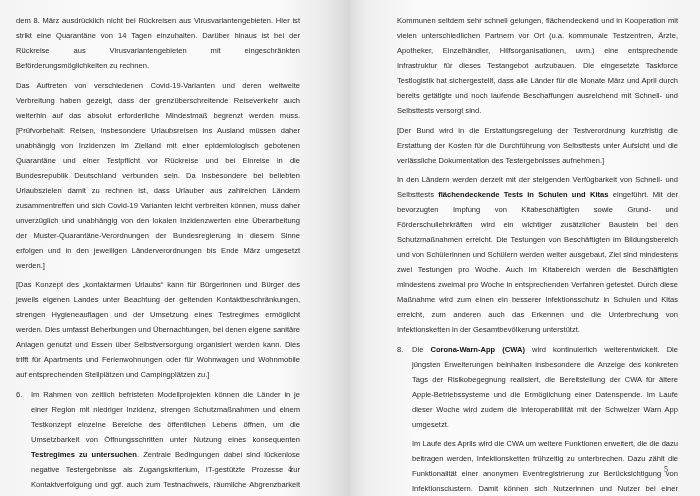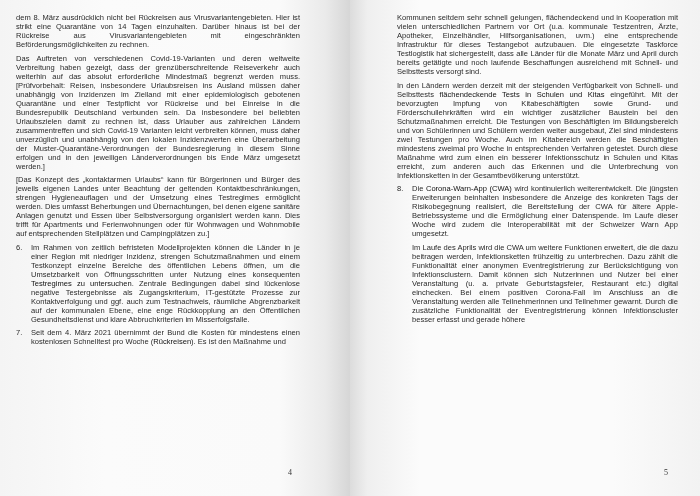--- a/index.html
+++ b/index.html
@@ -11,35 +11,35 @@
   .spread {
     position:relative; width:700px; height:496px;
     display:flex;
   }
   .page {
     position:relative;
     width:350px; height:496px;
     box-sizing:border-box;
     color:#2a2a2a;
     font-size:7.55px;
-    line-height:9px;
+    line-height:15px;
   }
   .page.left {
     background:linear-gradient(to right, #f4f4f4 0%, #fbfbfb 30%, #fafafa 80%, #eaeaea 93%, #d6d6d6 100%);
     padding:13px 50px 0 16px;
   }
   .page.right {
     background:linear-gradient(to right, #dcdcdc 0%, #efefef 5%, #fbfbfb 20%, #fbfbfb 75%, #f2f2f2 100%);
     padding:13px 22px 16px 47px;
   }
   p { margin:0 0 4.5px 0; text-align:justify; }
   .list-item { position:relative; padding-left:15px; }
   .list-num { position:absolute; left:0; top:0; }
   .list-item p { margin:0 0 4.5px 0; }
-  b { font-weight:normal; color:#111; }
+  b { font-weight:bold; color:#111; }
   .page-num {
     position:absolute; bottom:19px;
     font-family:"Liberation Serif", serif;
     font-size:8px; color:#333;
   }
   .left .page-num { right:58px; }
   .right .page-num { right:32px; }
 </style>
 </head>
 <body>
@@ -59,20 +59,21 @@
     <div class="list-item">
       <span class="list-num">7.</span>
       <p><span>Seit dem 4. März 2021 übernimmt der Bund die Kosten für mindestens einen kostenlosen Schnelltest pro Woche (</span><b>Rückreisen</b><span>). Es ist den Maßnahme und</span></p>
     </div>
 
     <div class="page-num">4</div>
   </div>
 
   <div class="page right">
     <p>Kommunen seitdem sehr schnell gelungen, flächendeckend und in Kooperation mit vielen unterschiedlichen Partnern vor Ort (u.a. kommunale Testzentren, Ärzte, Apotheker, Einzelhändler, Hilfsorganisationen, uvm.) eine entsprechende Infrastruktur für dieses Testangebot aufzubauen. Die eingesetzte Taskforce Testlogistik hat sichergestellt, dass alle Länder für die Monate März und April durch bereits getätigte und noch laufende Beschaffungen ausreichend mit Schnell- und Selbsttests versorgt sind.</p>
+    <p>[Der Bund wird in die Erstattungsregelung der Testverordnung kurzfristig die Erstattung der Kosten für die Durchführung von Selbsttests unter Aufsicht und die verlässliche Dokumentation des Testergebnisses aufnehmen.]</p>
     <p><span>In den Ländern werden derzeit mit der steigenden Verfügbarkeit von Schnell- und Selbsttests </span><b>flächendeckende Tests in Schulen und Kitas</b><span> eingeführt. Mit der bevorzugten Impfung von Kitabeschäftigten sowie Grund- und Förderschullehrkräften wird ein wichtiger zusätzlicher Baustein bei den Schutzmaßnahmen erreicht. Die Testungen von Beschäftigten im Bildungsbereich und von Schülerinnen und Schülern werden weiter ausgebaut, Ziel sind mindestens zwei Testungen pro Woche. Auch im Kitabereich werden die Beschäftigten mindestens zweimal pro Woche in entsprechenden Verfahren getestet. Durch diese Maßnahme wird zum einen ein besserer Infektionsschutz in Schulen und Kitas erreicht, zum anderen auch das Erkennen und die Unterbrechung von Infektionsketten in der Gesamtbevölkerung unterstützt.</span></p>
 
     <div class="list-item">
       <span class="list-num">8.</span>
       <p><span>Die </span><b>Corona-Warn-App (CWA)</b><span> wird kontinuierlich weiterentwickelt. Die jüngsten Erweiterungen beinhalten insbesondere die Anzeige des konkreten Tags der Risikobegegnung realisiert, die Bereitstellung der CWA für ältere Apple-Betriebssysteme und die Ermöglichung einer Datenspende. Im Laufe dieser Woche wird zudem die Interoperabilität mit der Schweizer Warn App umgesetzt.</span></p>
       <p>Im Laufe des Aprils wird die CWA um weitere Funktionen erweitert, die die dazu beitragen werden, Infektionsketten frühzeitig zu unterbrechen. Dazu zählt die Funktionalität einer anonymen Eventregistrierung zur Berücksichtigung von Infektionsclustern. Damit können sich Nutzerinnen und Nutzer bei einer Veranstaltung (u. a. private Geburtstagsfeier, Restaurant etc.) digital einchecken. Bei einem positiven Corona-Fall im Anschluss an die Veranstaltung werden alle Teilnehmerinnen und Teilnehmer gewarnt. Durch die zusätzliche Funktionalität der Eventregistrierung können Infektionscluster besser erfasst und gerade höhere</p>
     </div>
 
     <div class="page-num">5</div>
   </div>

